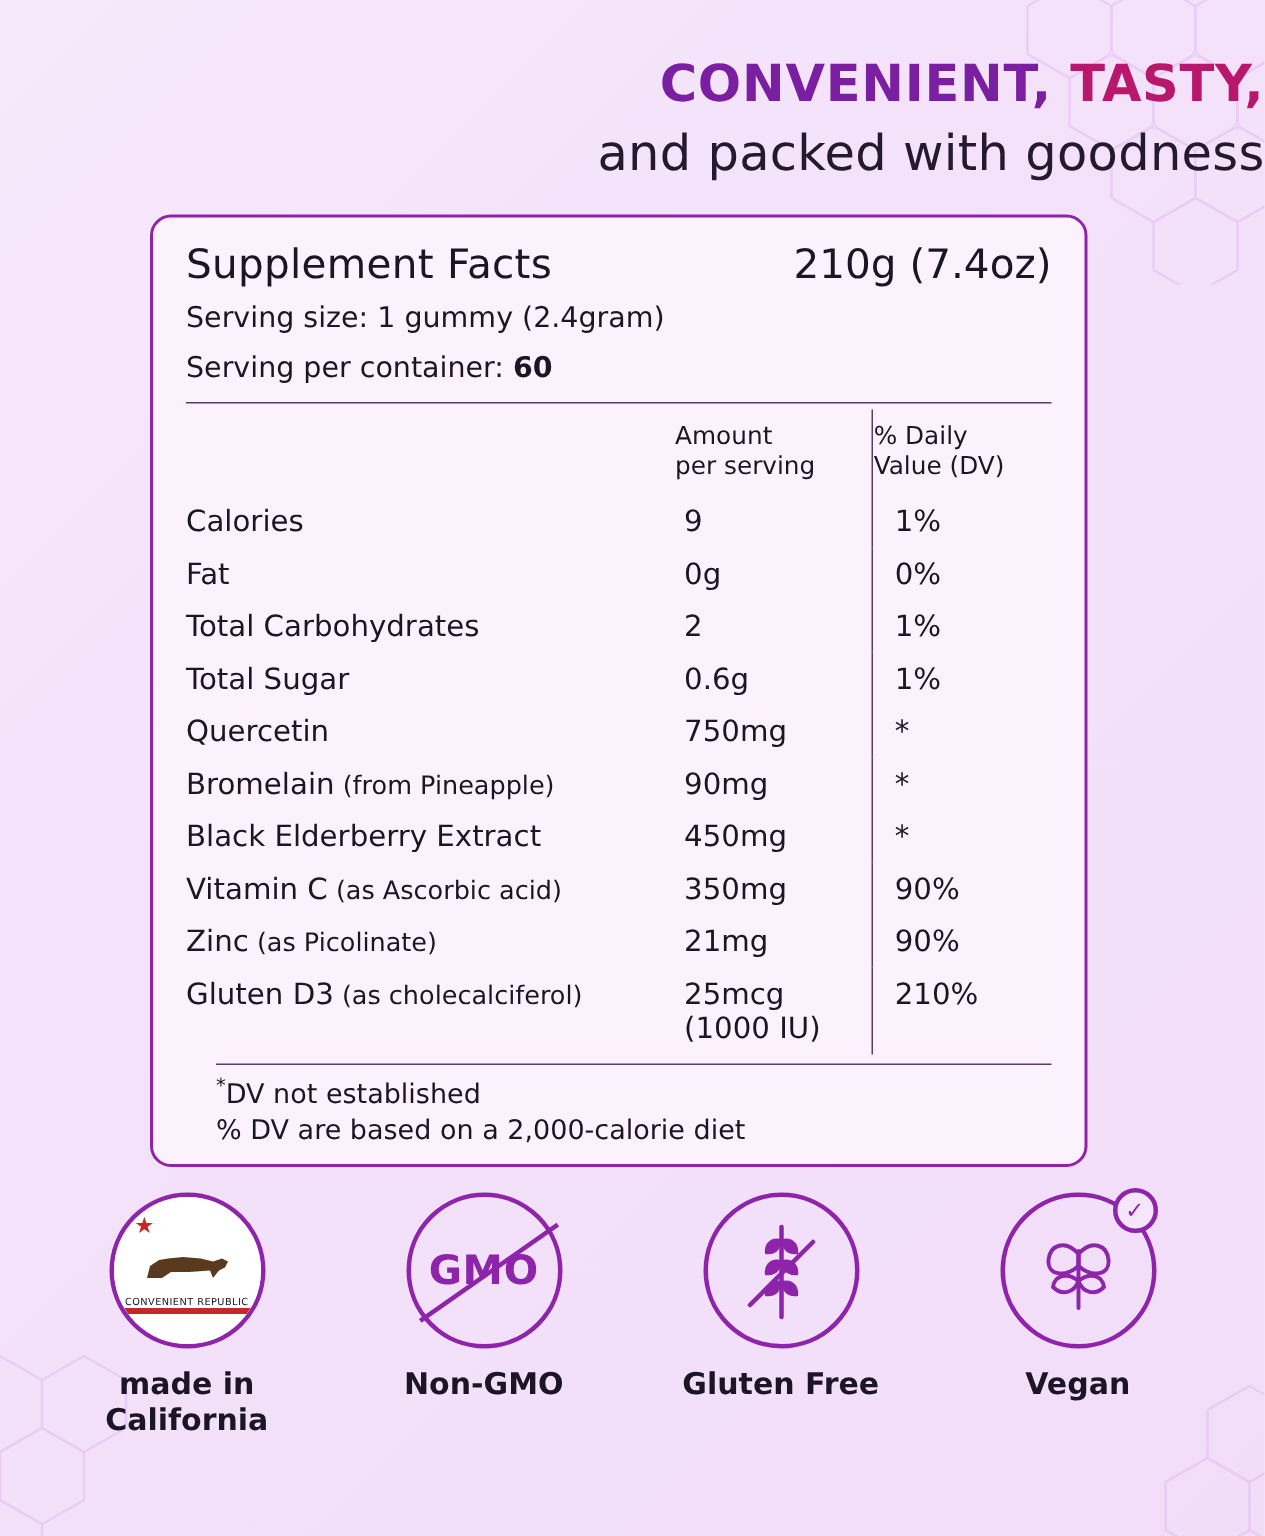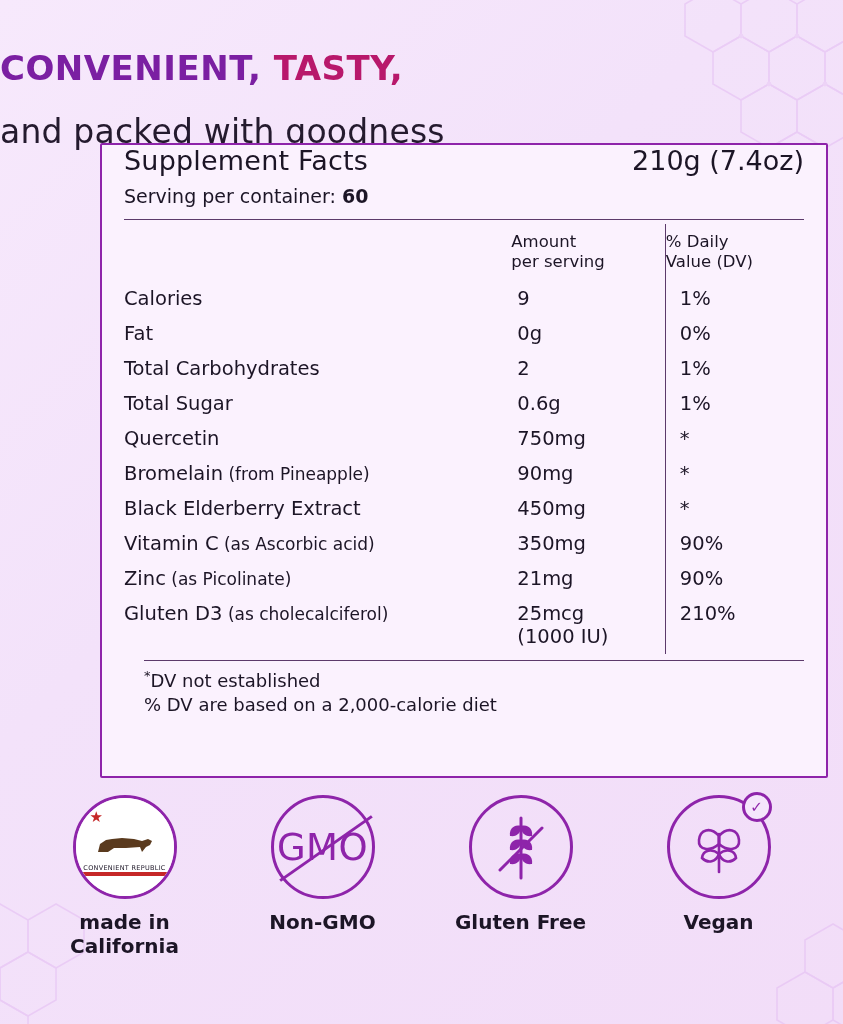--- a/index.html
+++ b/index.html
@@ -19,49 +19,49 @@
   
   .hexpattern { position: absolute; opacity: 0.5; }
   .hexpattern svg { display: block; }
   .hex-tr { top: -20px; right: -30px; }
   .hex-bl { bottom: -40px; left: -50px; }
   .hex-br { bottom: -30px; right: -40px; }
 
   
   .headline {
     position: relative;
-    padding-top: 48px;
-    text-align: left;
+    padding-top: 36px;
+    text-align: right;
     z-index: 3;
   }
   .headline-line1 {
     font-family: "DejaVu Sans", sans-serif;
     font-weight: bold;
     font-size: 34px;
     letter-spacing: 0.5px;
     color: #7b1fa2;
   }
   .headline-line1 .accent { color: #b8186b; }
   .headline-line2 {
     font-family: "DejaVu Sans", sans-serif;
     font-size: 33px;
     color: #241a2e;
-    margin-top: 24px;
+    margin-top: 6px;
     letter-spacing: 0.2px;
   }
 
   
   .panel {
     position: absolute;
     left: 100px; top: 143px;
-    width: 728px; height: 635px;
+    width: 625px; height: 635px;
     background: #fbf2fe;
     border: 2px solid #8e24aa;
-    border-radius: 2px;
-    padding: 0 22px 14px 22px;
+    border-radius: 14px;
+    padding: 16px 22px 14px 22px;
     z-index: 3;
   }
   .panel-head {
     display: flex; align-items: baseline; justify-content: space-between;
   }
   .panel-title {
     font-size: 27px; color: #1c1526; letter-spacing: 0.2px;
   }
   .panel-weight {
     font-size: 27px; color: #1c1526;
@@ -156,21 +156,21 @@
     position: absolute; left: 0; right: 0; bottom: 20px;
     height: 4px; background: #c62828;
   }
   .ca-text {
     position: absolute; left: 0; right: 0; bottom: 24px;
     text-align: center;
     font-size: 6.5px; letter-spacing: 0.3px; color: #1c1526;
   }
 
   .gmo-text {
-    font-size: 37px; font-weight: normal; color: #8e24aa; letter-spacing: 0.5px;
+    font-size: 27px; font-weight: bold; color: #8e24aa; letter-spacing: 0.5px;
   }
   .gmo-slash {
     position: absolute; left: -4px; top: 50%; width: 112px; height: 3px;
     background: #8e24aa; transform: rotate(-35deg); transform-origin: center;
   }
   .check-bubble {
     position: absolute; right: -4px; top: -6px;
     width: 30px; height: 30px; border-radius: 50%;
     border: 3px solid #8e24aa; background: #f5e6fc;
     display: flex; align-items: center; justify-content: center;
@@ -232,20 +232,21 @@
     <div class="headline-line1"><span>CONVENIENT, </span><span class="accent">TASTY,</span></div>
     <div class="headline-line2">and packed with goodness</div>
   </div>
 
   <div class="panel">
     <div class="panel-head">
       <div class="panel-title">Supplement Facts</div>
       <div class="panel-weight">210g (7.4oz)</div>
     </div>
 
+    <div class="serv">Serving size: 1 gummy (2.4gram)</div>
     <div class="serv"><span>Serving per container: </span><b>60</b></div>
 
     <div class="rule"></div>
 
     <table class="facts">
       <thead>
         <tr>
           <th class="col-name"></th>
           <th class="col-amt">
             <div>Amount</div>

